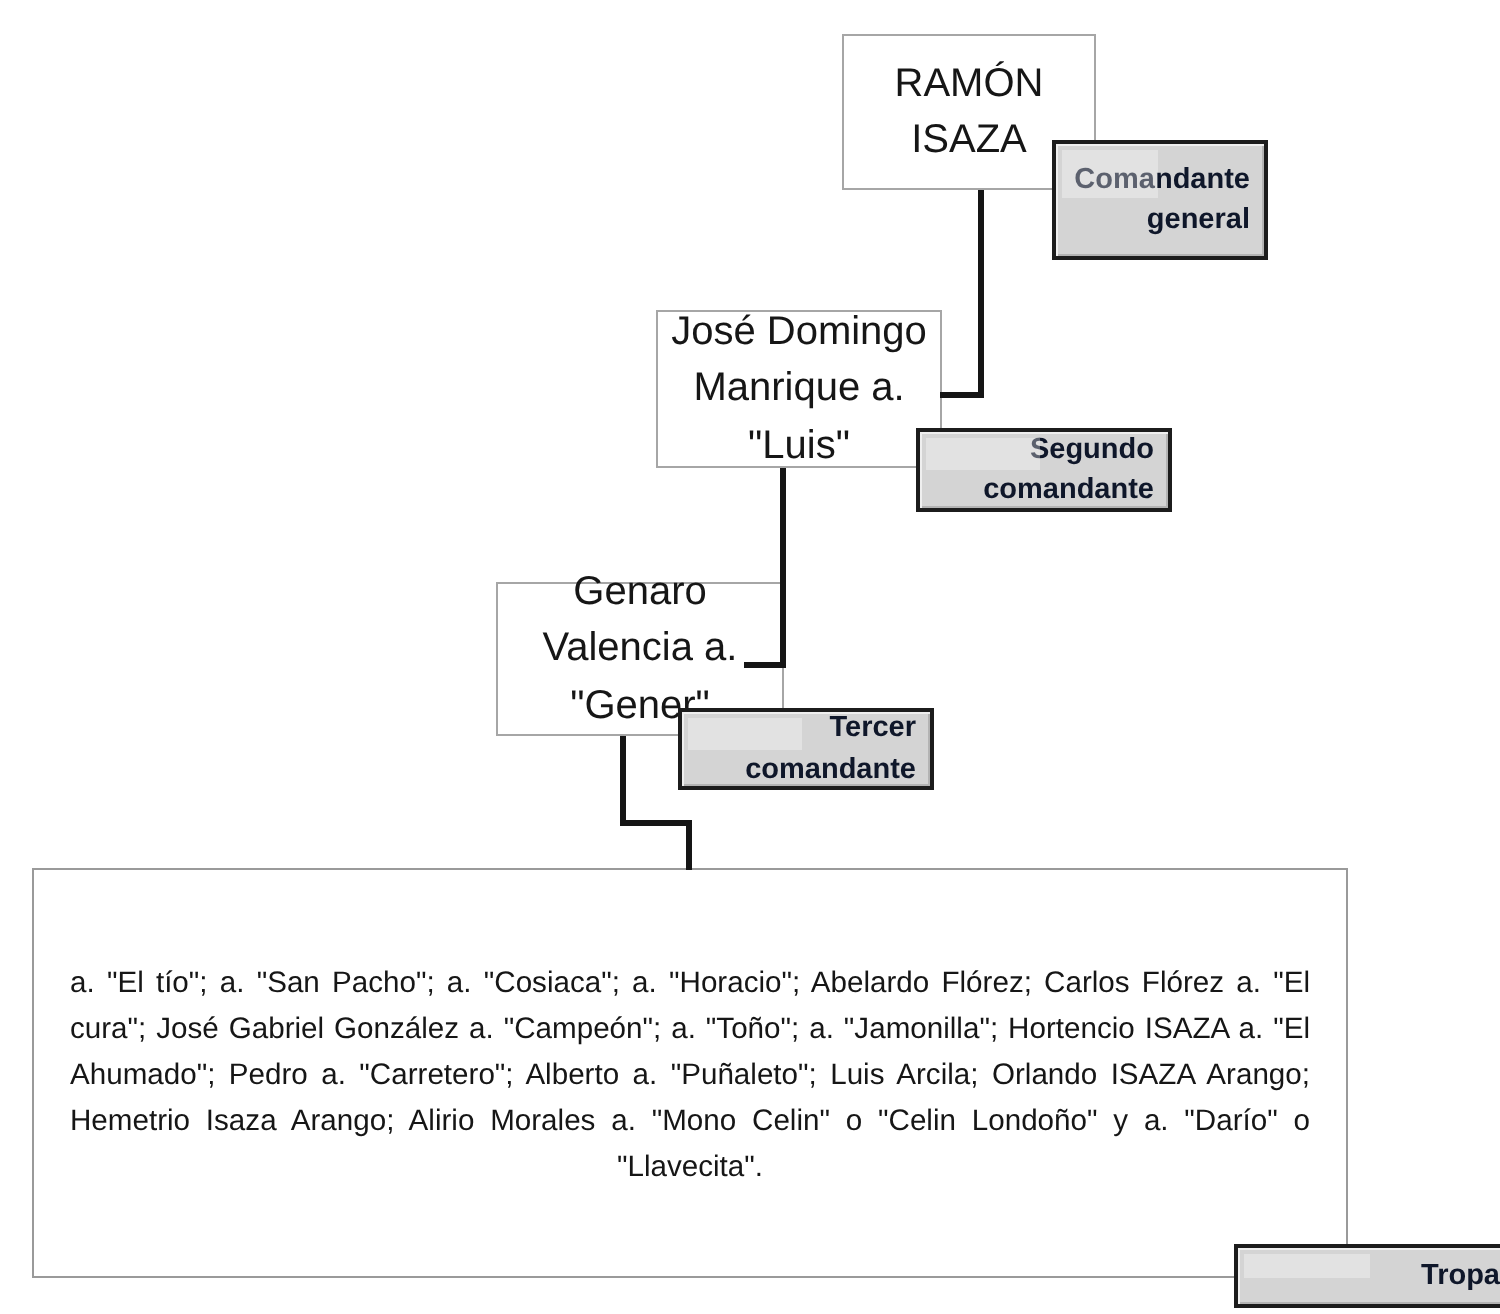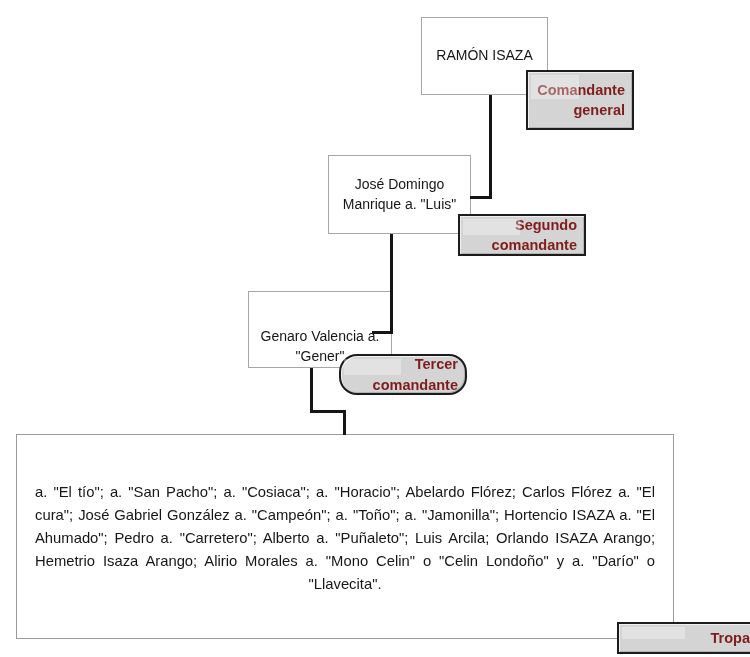--- a/index.html
+++ b/index.html
@@ -25,21 +25,21 @@
   
   .node-box {
     position: absolute;
     box-sizing: border-box;
     background: #ffffff;
     border: 1px solid #a6a6a6;
     display: flex;
     align-items: center;
     justify-content: center;
     text-align: center;
-    font-size: 14px;
+    font-size: 20px;
     line-height: 1.42;
     color: #161616;
     z-index: 5;
   }
   .node-box .node-text {
     padding: 0 6px;
     width: 100%;
   }
 
   
@@ -48,21 +48,21 @@
     box-sizing: border-box;
     background: #d4d4d4;
     border: 2px solid #1c1c1c;
     display: flex;
     align-items: center;
     justify-content: flex-end;
     text-align: right;
     font-size: 14.5px;
     line-height: 1.4;
     font-weight: 700;
-    color: #7f1d1d;
+    color: #0f172a;
     z-index: 12;
     box-shadow: inset 1px 1px 0 #efefef, inset -1px -1px 0 #b3b3b3;
   }
   .rank-box .rank-text {
     padding: 0 7px 0 4px;
     width: 100%;
   }
 
   
   .rank-box::before {
@@ -142,21 +142,21 @@
   <div class="conn conn-v" style="left:390px; top:234px; width:3px; height:100px;"></div>
   <div class="conn conn-h" style="left:372px; top:331px; width:21px; height:3px;"></div>
 
   <div class="node-box" id="box-third" style="left:248px; top:291px; width:144px; height:77px;align-items:flex-end;">
     <span class="node-text">
       <span>Genaro Valencia a.</span><br>
       <span>"Gener"</span>
     </span>
   </div>
 
-  <div class="rank-box" id="rank-third" style="left:339px; top:354px; width:128px; height:41px;border-radius:18px;">
+  <div class="rank-box" id="rank-third" style="left:339px; top:354px; width:128px; height:41px;">
     <span class="rank-text">
       <span>Tercer</span><br>
       <span>comandante</span>
     </span>
   </div>
 
   <div class="conn conn-v" style="left:310px; top:368px; width:3px; height:45px;"></div>
   <div class="conn conn-h" style="left:310px; top:410px; width:36px; height:3px;"></div>
   <div class="conn conn-v" style="left:343px; top:410px; width:3px; height:25px;"></div>
 

